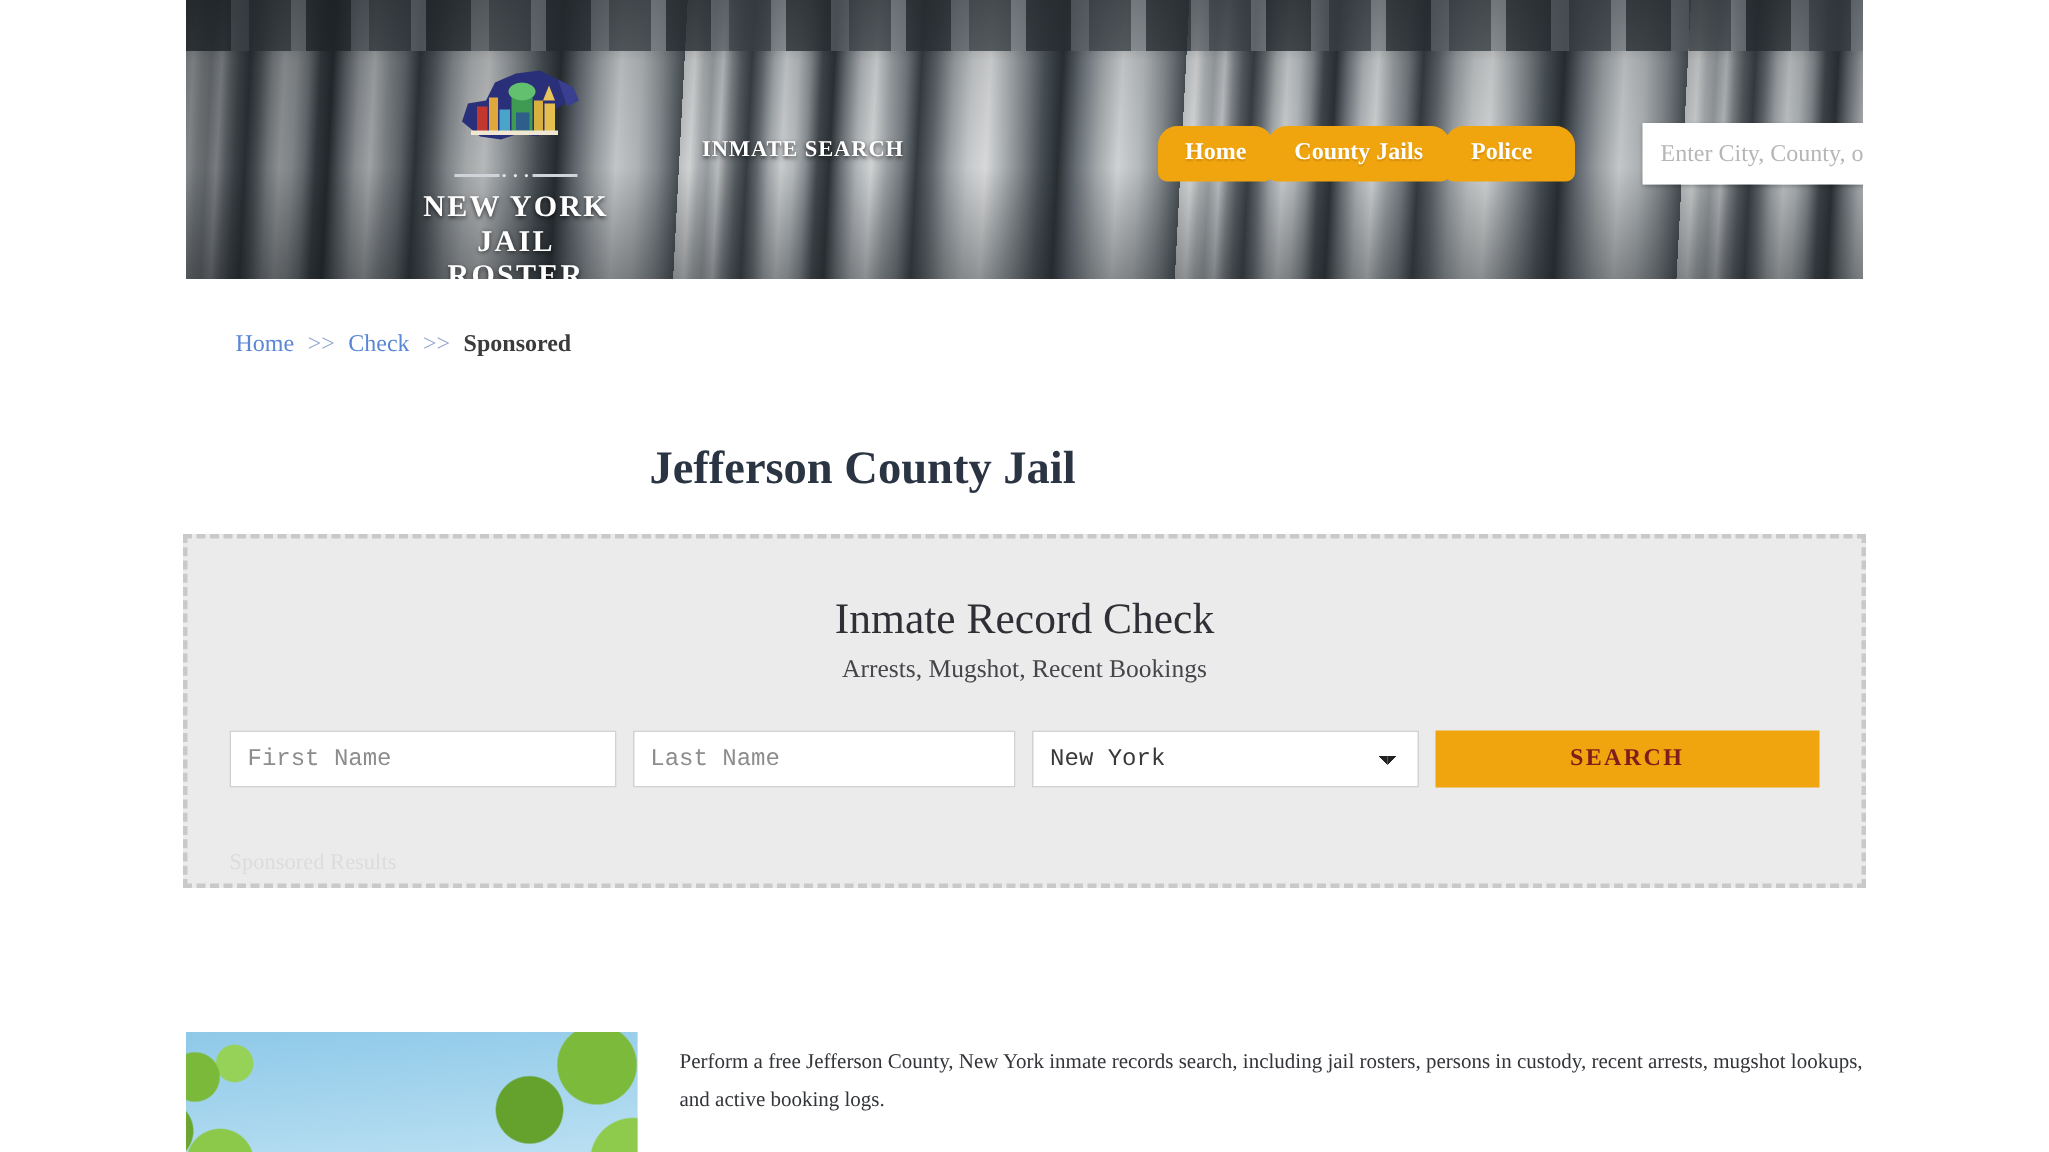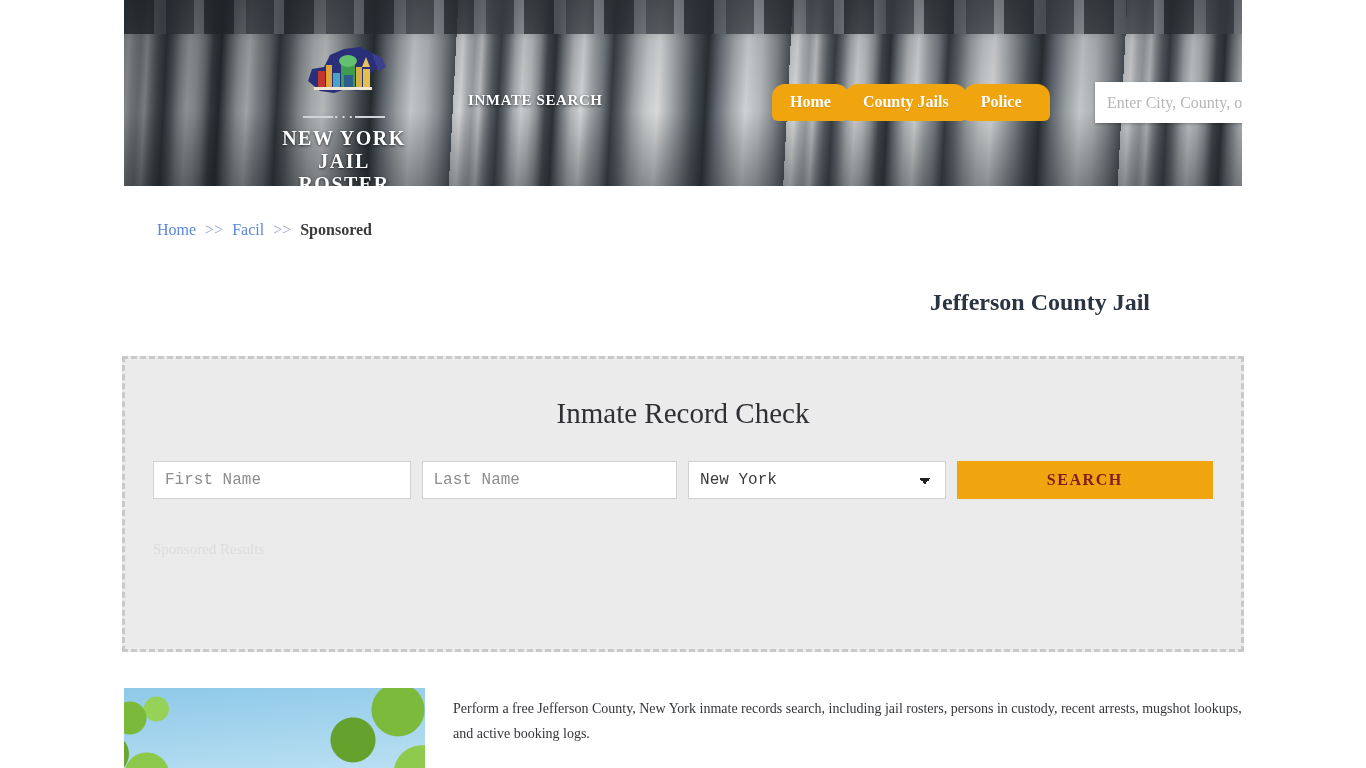--- a/index.html
+++ b/index.html
@@ -146,31 +146,31 @@
     color: #3c3c3c;
   }
   .crumb-link { color: #5b86d6; cursor: pointer; }
   .crumb-sep { color: #92a7cf; margin: 0 5px; }
   .crumb-current { color: #3b3b3b; font-weight: bold; }
 
   
   .page-title {
     position: absolute;
     left: 0; top: 273px; width: 1150px;
-    text-align: right;
-    font-size: 24px;
+    text-align: center;
+    font-size: 31px;
     font-weight: bold;
     color: #2a3442;
   }
 
   
   .panel {
     position: absolute;
     left: 122px; top: 356px;
-    width: 1122px; height: 296px;
+    width: 1122px; height: 236px;
     background: #ebebeb;
     border: 3px dashed #c9c9c9;
   }
   .panel-title {
     text-align: center;
     margin-top: 38px;
     font-size: 29px;
     color: #2f2f35;
   }
   .panel-sub {
@@ -316,29 +316,30 @@
 
     <div class="hsearch">
       <input class="hsearch-input" type="text" placeholder="Enter City, County, or Facil" style="">
 
     </div>
   </div>
 
   <div class="breadcrumb">
     <span class="crumb-link">Home</span>
     <span class="crumb-sep">&gt;&gt;</span>
-    <span class="crumb-link">Facil</span>
+    <span class="crumb-link">Check</span>
     <span class="crumb-sep">&gt;&gt;</span>
     <span class="crumb-current">Sponsored</span>
   </div>
 
   <h1 class="page-title">Jefferson County Jail</h1>
 
   <div class="panel">
     <div class="panel-title">Inmate Record Check</div>
+    <div class="panel-sub">Arrests, Mugshot, Recent Bookings</div>
 
     <div class="form-row">
       <input class="fld fld-first" type="text" placeholder="First Name" style="">
       <input class="fld fld-last" type="text" placeholder="Last Name" style="">
       <select class="fld fld-state">
         <option>New York</option>
       </select>
       <button class="btn-search">SEARCH</button>
     </div>
 

